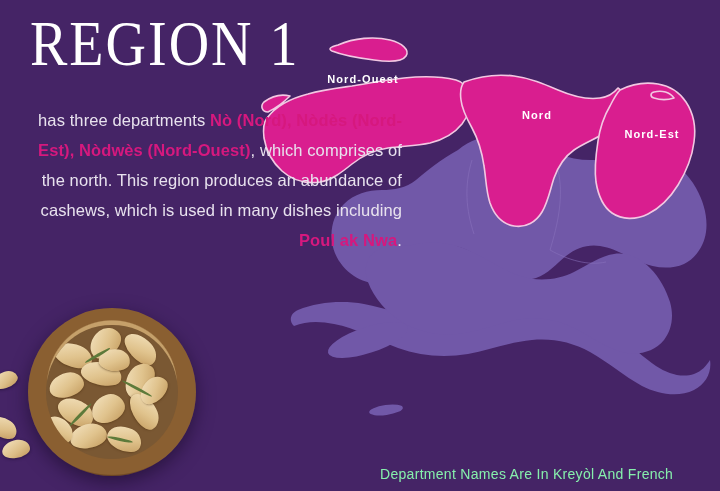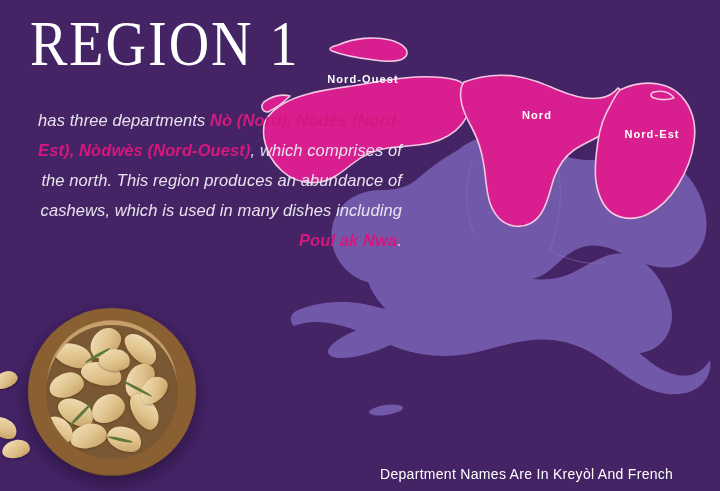--- a/index.html
+++ b/index.html
@@ -39,35 +39,34 @@
 
   .body-copy {
     position: absolute;
     left: 30px;
     top: 88px;
     width: 372px;
     font-size: 16.5px;
     line-height: 30px;
     color: #e8e2ee;
     letter-spacing: 0.1px;
-    font-style: italic;
   }
   .hl {
     color: #d6187e;
     font-weight: bold;
   }
 
   
   .footer-note {
     position: absolute;
     left: 380px;
     top: 466px;
     font-size: 14px;
     letter-spacing: 0.3px;
-    color: #ffffff;
+    color: #86efac;
   }
 
   
   .map-wrap {
     position: absolute;
     left: 258px;
     top: 10px;
     width: 462px;
     height: 455px;
   }

